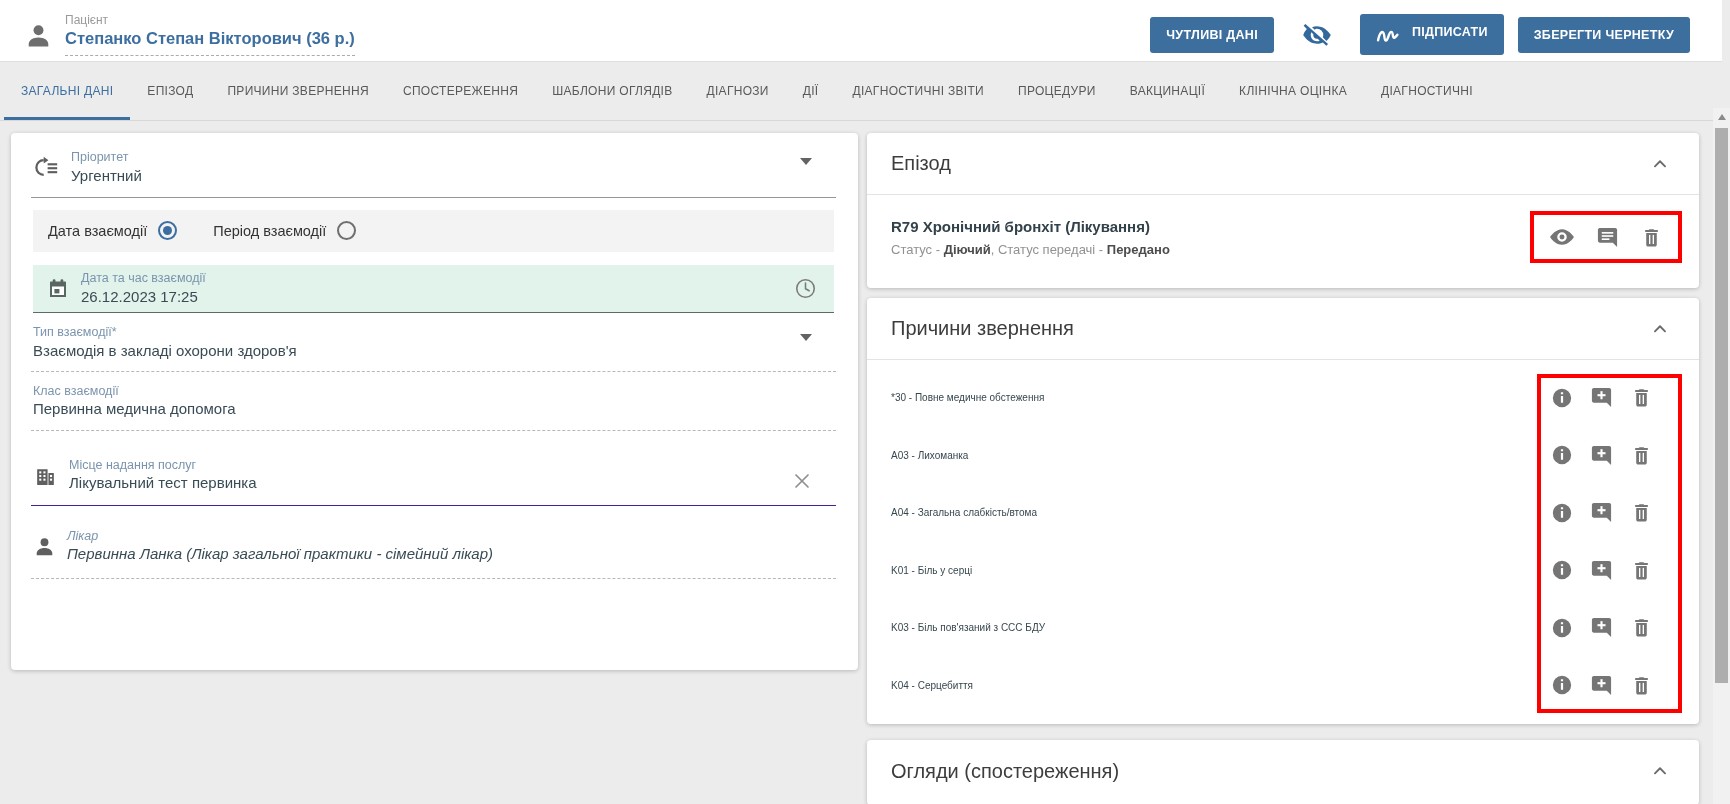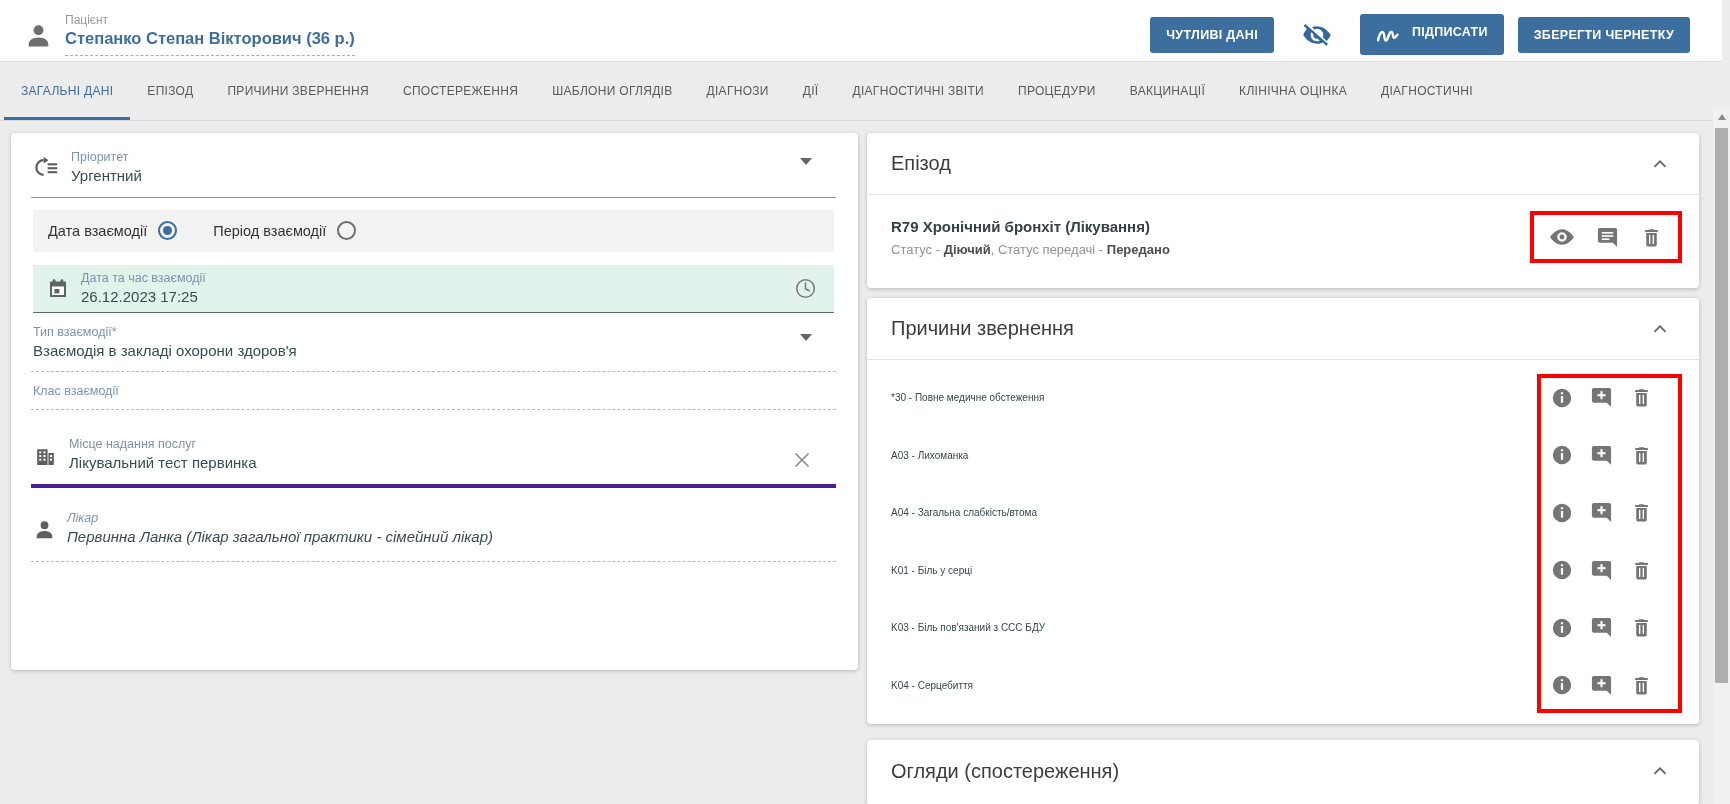--- a/index.html
+++ b/index.html
@@ -50,21 +50,21 @@
   .radio { width:19px; height:19px; border-radius:50%; border:2px solid #3c6e9f; display:flex;
            align-items:center; justify-content:center; flex:none; }
   .radio.sel::after { content:""; width:9px; height:9px; border-radius:50%; background:#3c6e9f; }
   .radio.unsel { border-color:#6f6f6f; }
   .row-date { margin:13px 2px 0 2px; background:#e2f3eb; height:48px; display:flex; align-items:center;
               gap:11px; padding:1px 16px 0 13px; border-bottom:1px solid #5d6b64; }
   .row-date .clock { margin-left:auto; cursor:pointer; }
   .row-plain { padding:12px 2px 10px 2px; border-bottom:1px dashed #b8b8b8; position:relative; }
   .row-plain.has-caret .caret { position:absolute; right:24px; top:28px; }
   .row-icon { display:flex; align-items:center; gap:11px; padding:13px 2px 11px 2px; position:relative; }
-  .row-icon.solid { border-bottom:4px solid #4c1d95; }
+  .row-icon.solid { border-bottom:1px solid #4c1d95; }
   .row-icon.dashed { border-bottom:1px dashed #b8b8b8;font-style:italic; }
   .row-icon .close { position:absolute; right:22px; top:24px; color:#8f8f8f; cursor:pointer; }
 
   
   .right-col { flex:1; display:flex; flex-direction:column; min-width:0; }
   .card-head { display:flex; align-items:center; justify-content:space-between; height:62px;
                padding:0 26px 0 24px; border-bottom:1px solid #e3e3e3; }
   .card-title { font-size:20px; color:#3d3d3d; }
   .collapse { background:none; border:none; cursor:pointer; color:#6a6a6a; padding:2px; }
 
@@ -269,20 +269,21 @@
     </div>
 
     <div class="row-plain has-caret">
       <div class="flabel">Тип взаємодії*</div>
       <div class="fvalue">Взаємодія в закладі охорони здоров'я</div>
       <span class="caret"><span class="caret-tri"></span></span>
     </div>
 
     <div class="row-plain">
       <div class="flabel">Клас взаємодії</div>
+      <div class="fvalue">Первинна медична допомога</div>
     </div>
 
     <div class="row-icon solid" style="margin-top:14px;">
       <span>
         <svg width="25" height="25" viewBox="0 0 24 24" fill="#5f5f5f">
             <use href="#sym-building"></use>
           </svg>
       </span>
       <div>
         <div class="flabel">Місце надання послуг</div>

